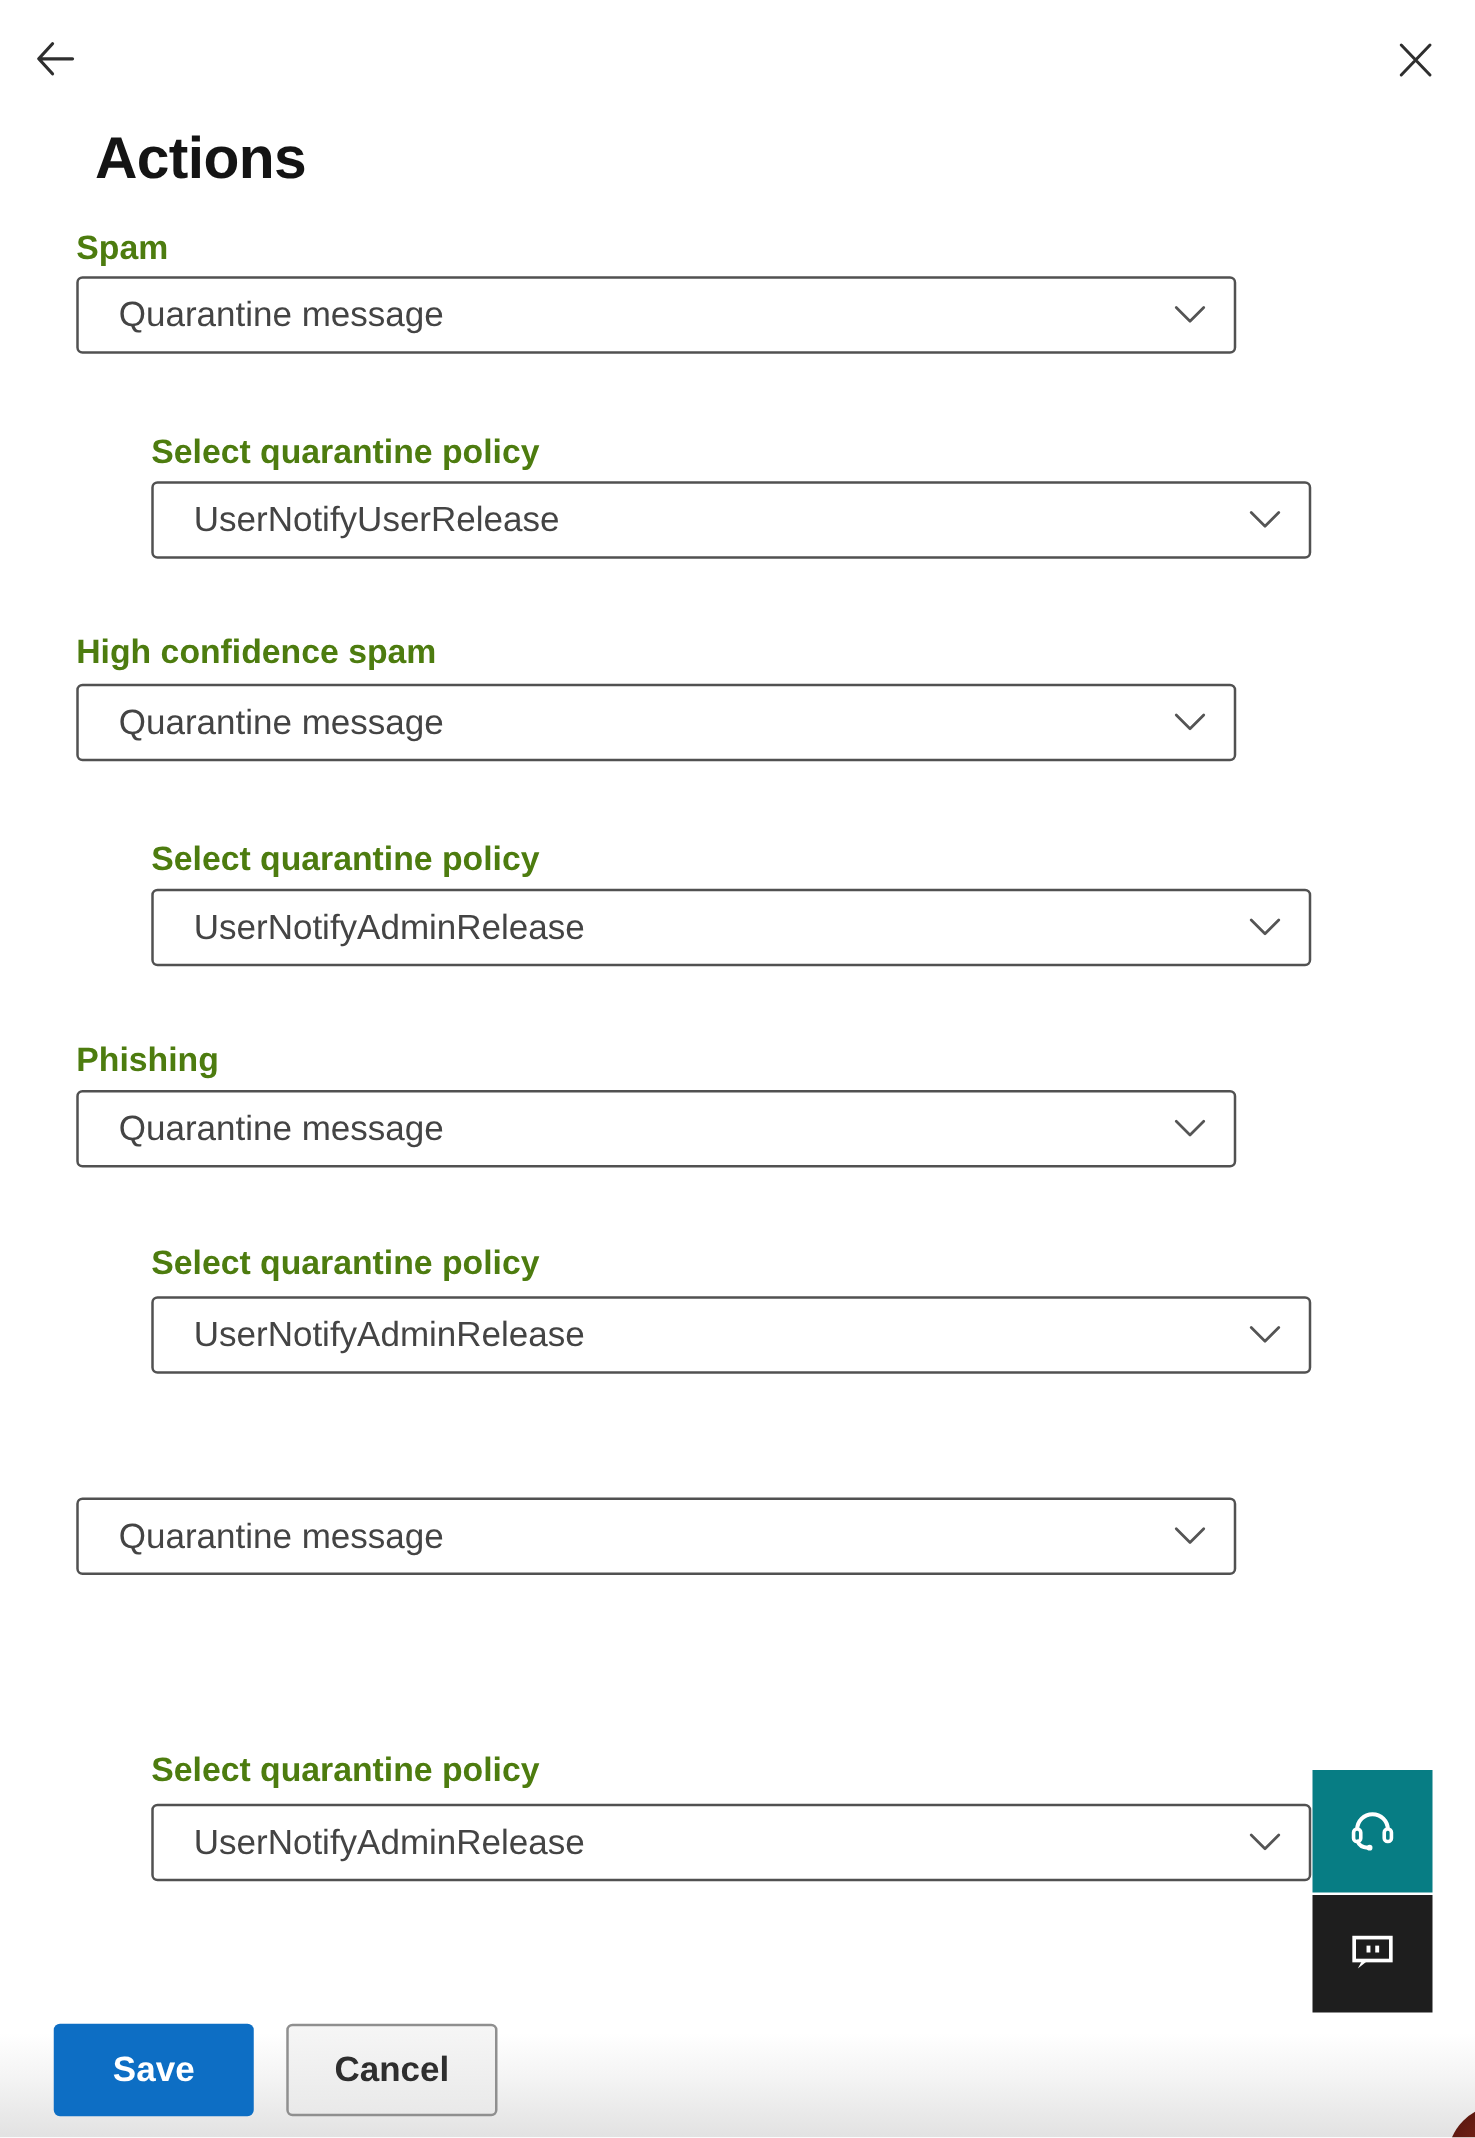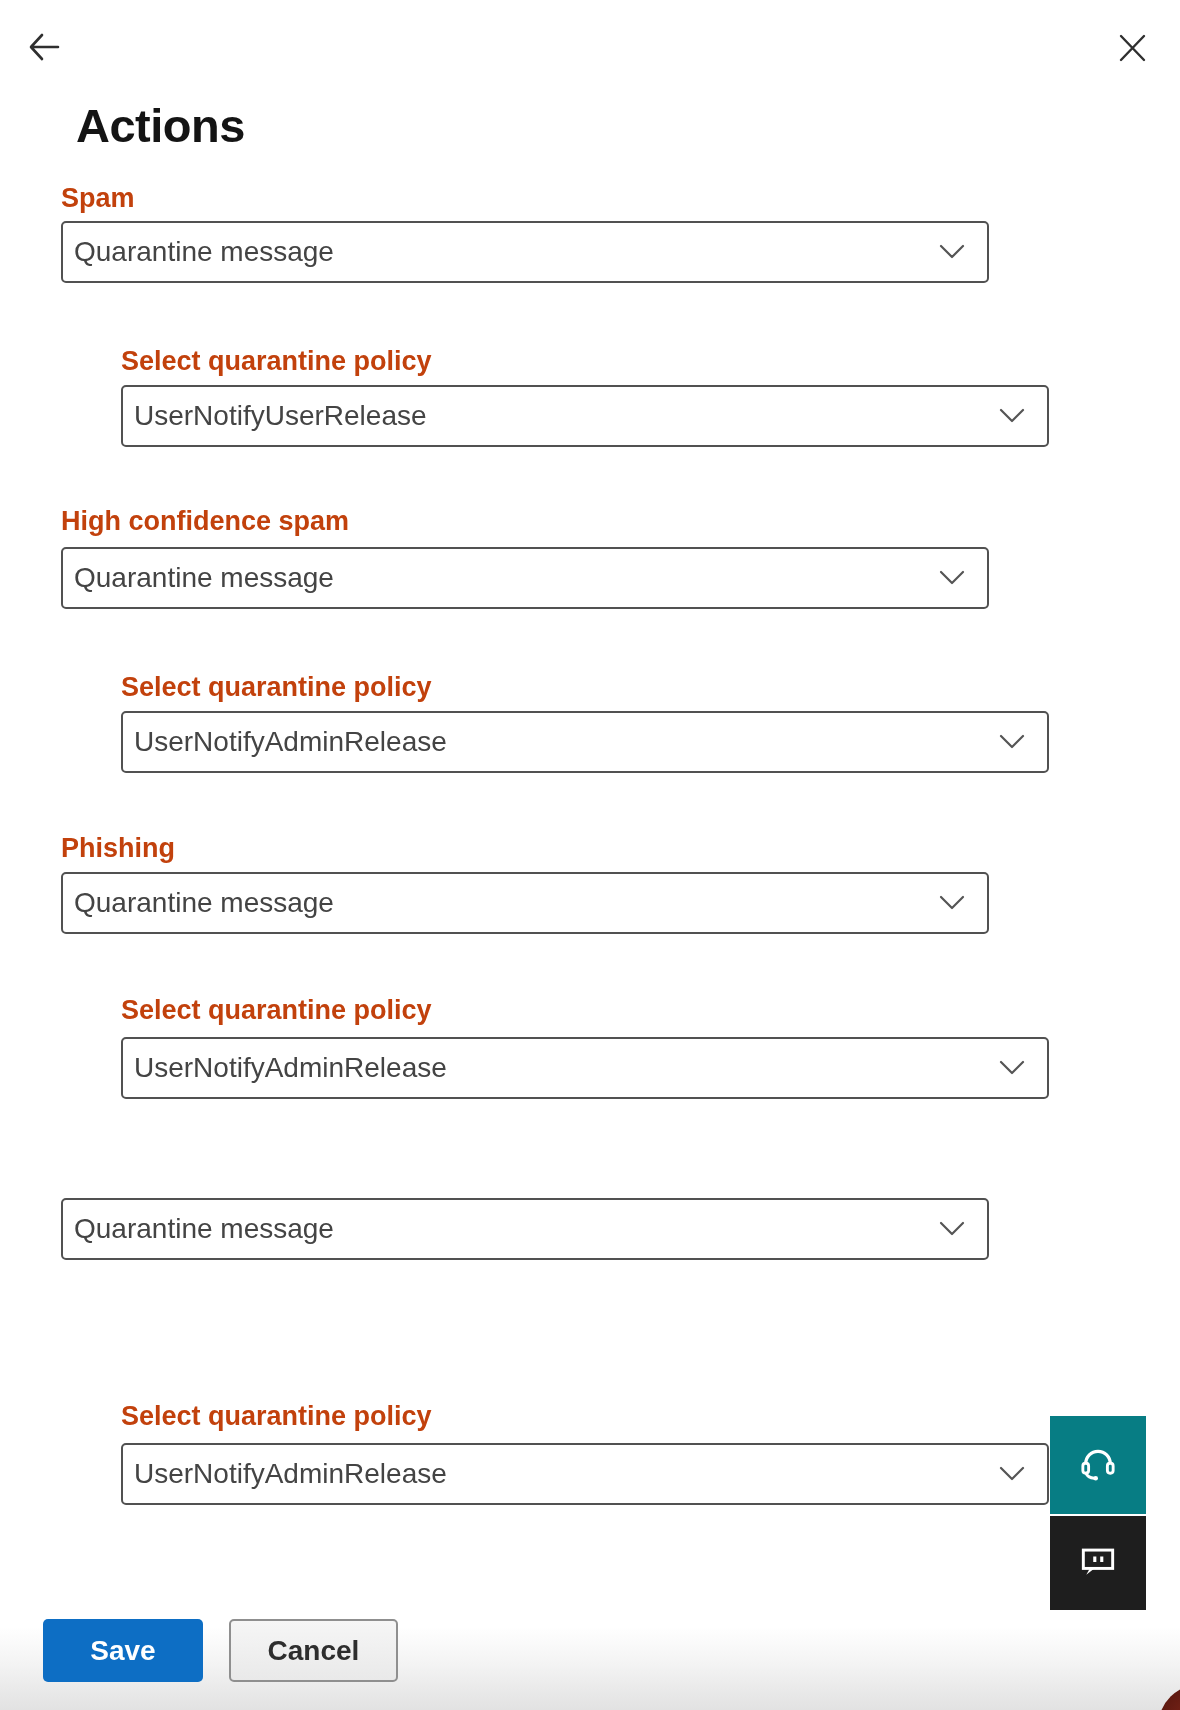--- a/index.html
+++ b/index.html
@@ -2,34 +2,34 @@
 <html style="--accent_blue: #0d6ec4; --help_teal: #077d84; --feedback_dark: #1e1e1e;"><head>
 <meta charset="utf-8">
 <style>
   html,body{margin:0;padding:0;background:#fff;}
   #screen{
     position:relative;width:1180px;height:1710px;overflow:hidden;background:#ffffff;
     font-family:"Liberation Sans","DejaVu Sans",sans-serif;color:#2b2b2b;
   }
   .iconbtn{position:absolute;width:40px;height:40px;background:transparent;border:none;cursor:pointer;padding:0;}
   .title{position:absolute;left:61px;top:102px;font-size:47px;font-weight:700;color:#141414;line-height:48px;letter-spacing:-0.5px;margin-left:15px;}
-  .sec-label{position:absolute;font-size:27px;font-weight:600;color:#c2410c;line-height:34px;}
+  .sec-label{position:absolute;font-size:27px;font-weight:600;color:#4d7c0f;line-height:34px;}
   .dropdown{
     position:absolute;width:928px;height:62px;background:#fff;border:2px solid #515151;border-radius:5px;
     box-sizing:border-box;display:flex;align-items:center;cursor:pointer;
   }
-  .dropdown .val{padding-left:11px;font-size:28px;color:#444444;white-space:nowrap;}
+  .dropdown .val{padding-left:32px;font-size:28px;color:#444444;white-space:nowrap;}
   .dropdown .chev{position:absolute;right:22px;top:50%;transform:translateY(-50%);width:26px;height:16px;}
   .note{position:absolute;left:61px;top:1300px;width:985px;font-size:27.5px;line-height:41px;color:#3a3a3a;}
   .bulk{position:absolute;left:61px;top:1564px;font-size:27px;font-weight:600;color:#262626;line-height:34px;white-space:nowrap;}
   .footer{
     position:absolute;left:0;top:1591px;width:1180px;height:119px;
     background:linear-gradient(180deg,#ffffff 0%,#ffffff 30%,#f3f3f3 62%,#e2e2e2 100%);
   }
-  .btn{position:absolute;top:28px;height:63px;border-radius:5px;font-family:inherit;font-size:28px;cursor:pointer;box-sizing:border-box;}
+  .btn{position:absolute;top:28px;height:74px;border-radius:5px;font-family:inherit;font-size:28px;cursor:pointer;box-sizing:border-box;}
   .btn-save{left:43px;width:160px;background:var(--accent_blue,#0d6ec4);border:none;color:#ffffff;font-weight:600;}
   .btn-cancel{left:229px;width:169px;background:linear-gradient(180deg,#f6f6f6,#e9e9e9);border:2px solid #8f8f8f;color:#2e2e2e;font-weight:600;}
   .sidebtn{position:absolute;left:1050px;width:96px;border:none;cursor:pointer;display:flex;align-items:center;justify-content:center;padding:0;}
   .sidebtn.help{top:1416px;height:98px;background:var(--help_teal,#077d84);}
   .sidebtn.feedback{top:1516px;height:94px;background:var(--feedback_dark,#1e1e1e);}
   .corner-blob{
     position:absolute;left:1158px;top:1684px;width:86px;height:86px;border-radius:50%;
     background:radial-gradient(circle at 38% 38%,#7a2418 0%,#53150d 55%,#330b06 100%);
   }
 </style>

